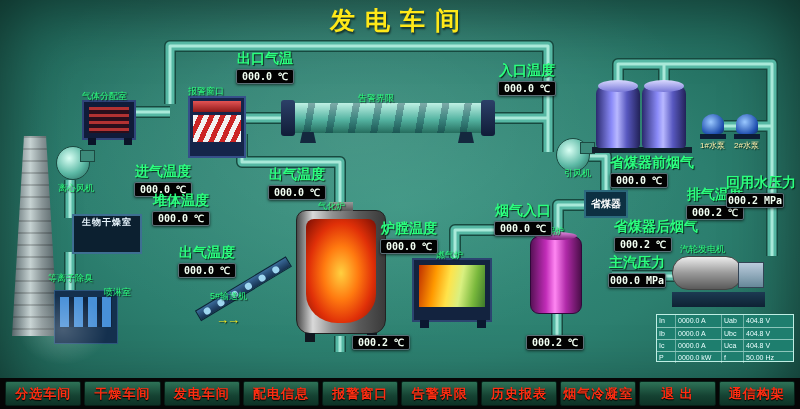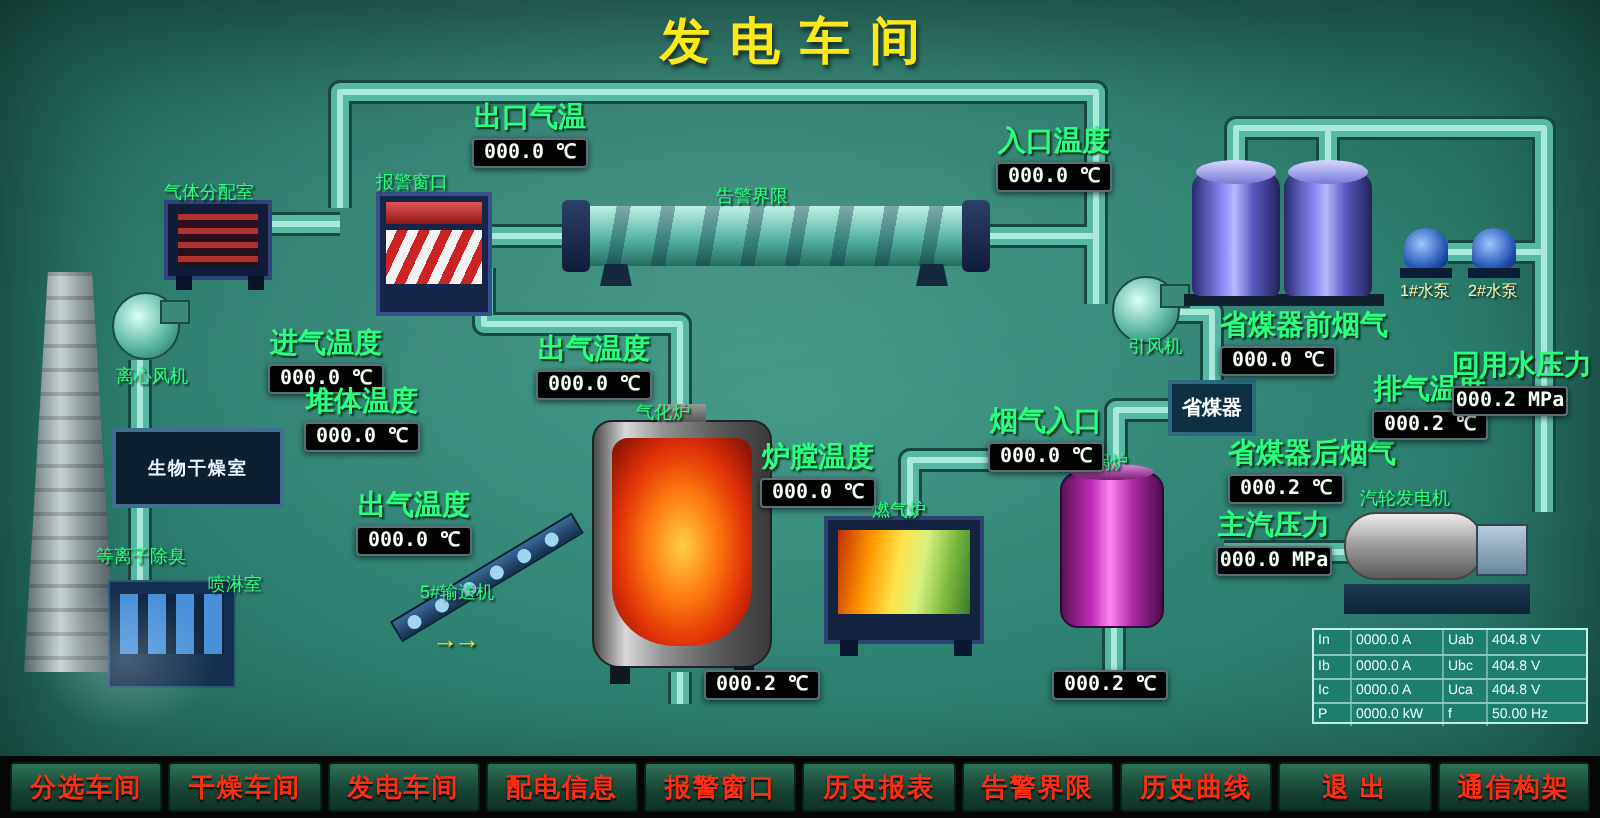--- a/index.html
+++ b/index.html
@@ -41,22 +41,22 @@
 .drum{left:286px;top:103px;width:204px;height:30px;border-radius:7px;
   background:repeating-linear-gradient(100deg,rgba(8,42,60,.35) 0 7px,transparent 7px 22px),
    linear-gradient(180deg,#bff0e4,#55b4a2 55%,#256d5e)}
 .drum::before,.drum::after{content:"";position:absolute;top:-3px;width:14px;height:36px;border-radius:3px;
   background:linear-gradient(180deg,#2c4068,#101c38)}
 .drum::before{left:-5px}.drum::after{right:-5px}
 .drum-leg{position:absolute;top:132px;width:16px;height:11px;background:#14283e;clip-path:polygon(15% 0,85% 0,100% 100%,0 100%)}
 .fan{width:34px;height:34px;border-radius:50%;border:1px solid #1c4a42;
   background:radial-gradient(circle at 38% 35%,#d9fff4,#5bb8a4 55%,#23655a)}
 .fan::after{content:"";position:absolute;right:-6px;top:3px;width:13px;height:10px;background:#3c8a7a;border:1px solid #1c4a42}
-.bioroom{left:56px;top:214px;width:86px;height:40px;background:#0c2030;border:2px solid #3e6f92;
-  color:#eaf7ff;font-size:9px;font-weight:bold;letter-spacing:1px;display:flex;align-items:center;justify-content:center}
+.bioroom{left:72px;top:214px;width:70px;height:40px;background:#0c2030;border:2px solid #3e6f92;
+  color:#eaf7ff;font-size:9px;font-weight:bold;letter-spacing:1px;display:flex;align-items:flex-start;justify-content:center}
 .spray{left:54px;top:290px;width:64px;height:54px;background:#14304e;border:1px solid #2c567e}
 .spray .windows{position:absolute;left:5px;right:5px;top:6px;height:30px;
   background:repeating-linear-gradient(90deg,#4890d8 0 9px,#0e2440 9px 14px)}
 .gasifier{left:296px;top:210px;width:90px;height:124px;border:1px solid #222;border-radius:10px 10px 14px 14px;
   background:linear-gradient(90deg,#4a4a4a,#d9d9d9 18%,#919191 40%,#5a5a5a 70%,#3a3a3a)}
 .gasifier .flame{position:absolute;left:9px;right:9px;top:8px;bottom:10px;
   border-radius:8px 8px 45% 45%/8px 8px 28% 28%;
   background:radial-gradient(ellipse at 50% 52%,#ffd040 0%,#ff7a10 35%,#e03008 65%,#7a0e04 100%)}
 .gasifier .cap{position:absolute;left:32px;top:-9px;width:24px;height:9px;background:linear-gradient(#9a9a9a,#555)}
 .gasifier .legs{position:absolute;left:8px;bottom:-9px;width:72px;height:9px;
@@ -295,20 +295,20 @@
   <div class="glare"></div>
 
   <div class="title">发电车间</div>
 
   <div class="nav">
     <button>分选车间</button>
     <button>干燥车间</button>
     <button>发电车间</button>
     <button>配电信息</button>
     <button>报警窗口</button>
+    <button>告警界限</button>
     <button>历史报表</button>
-    <button>告警界限</button>
-    <button>历史曲线</button>
+    <button>烟气冷凝室</button>
     <button>退 出</button>
     <button>通信构架</button>
   </div>
 
 </div>
 
 </body></html>

